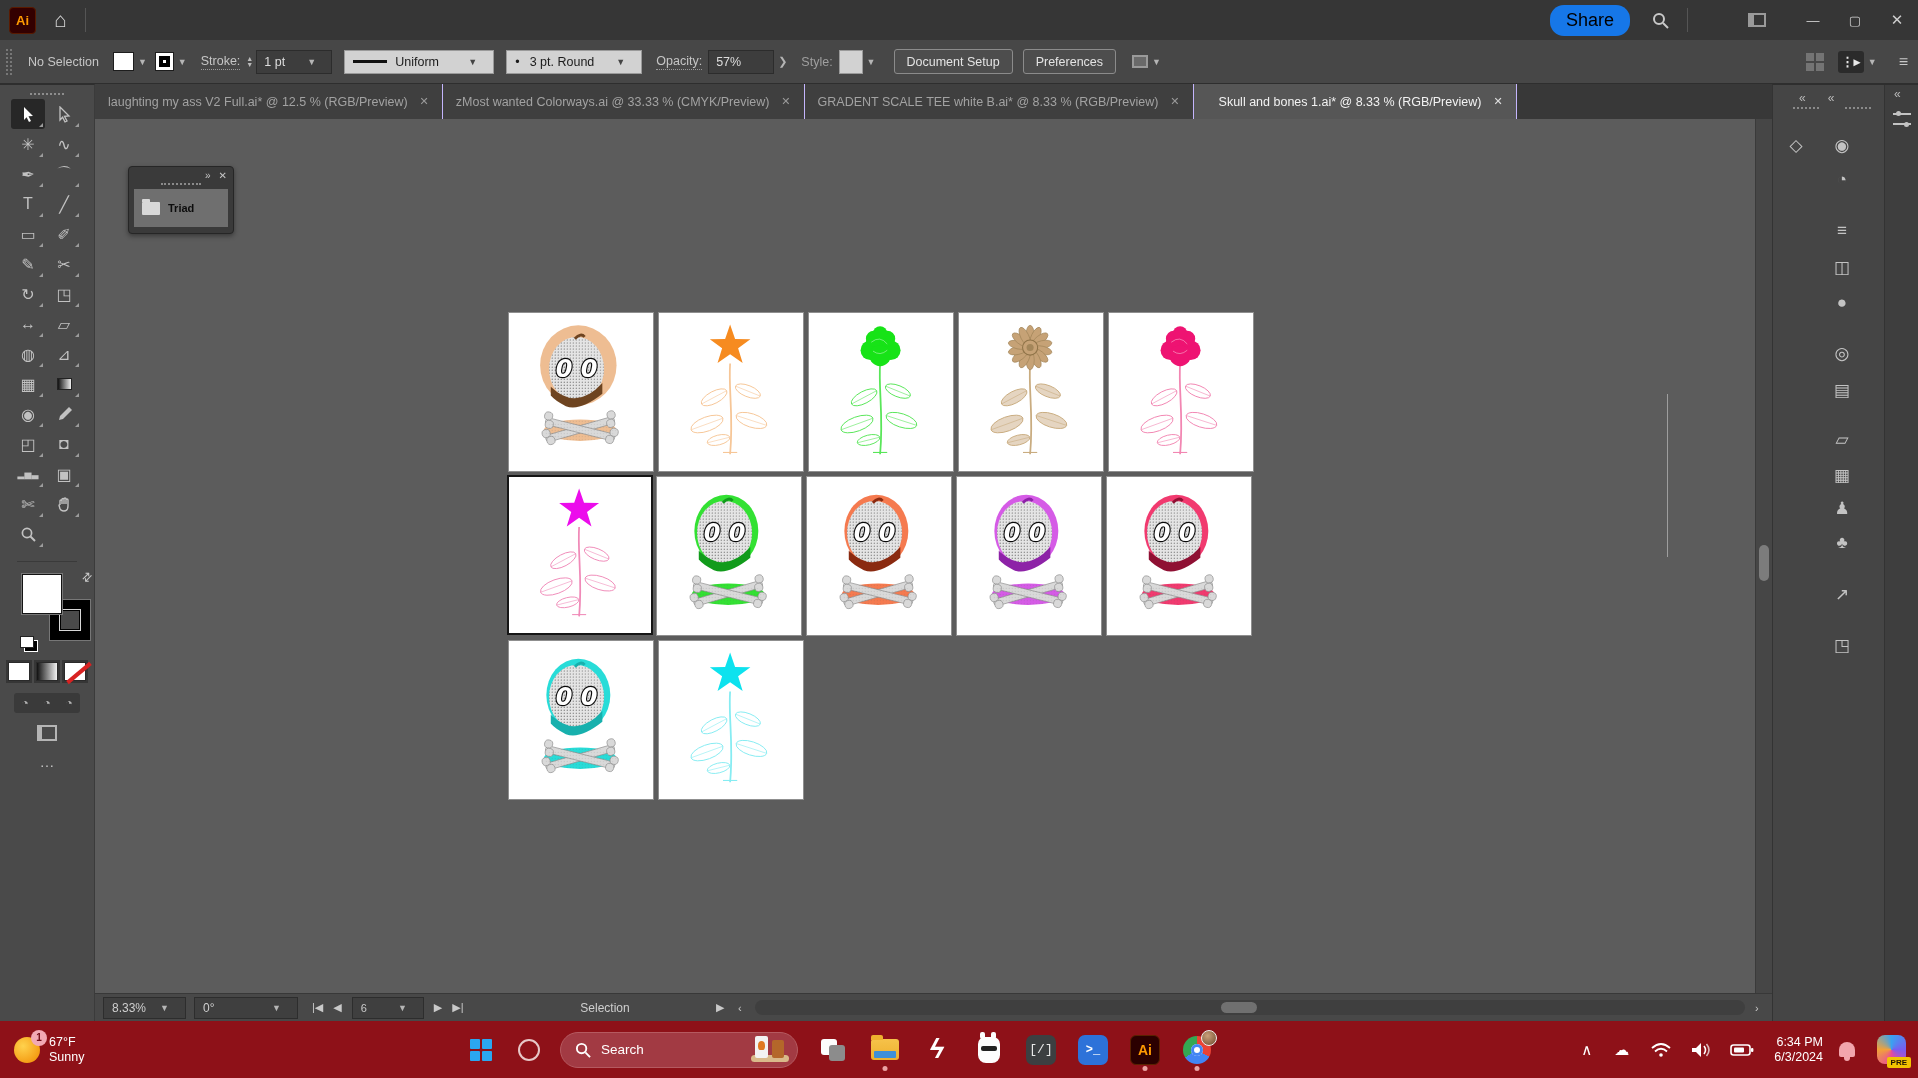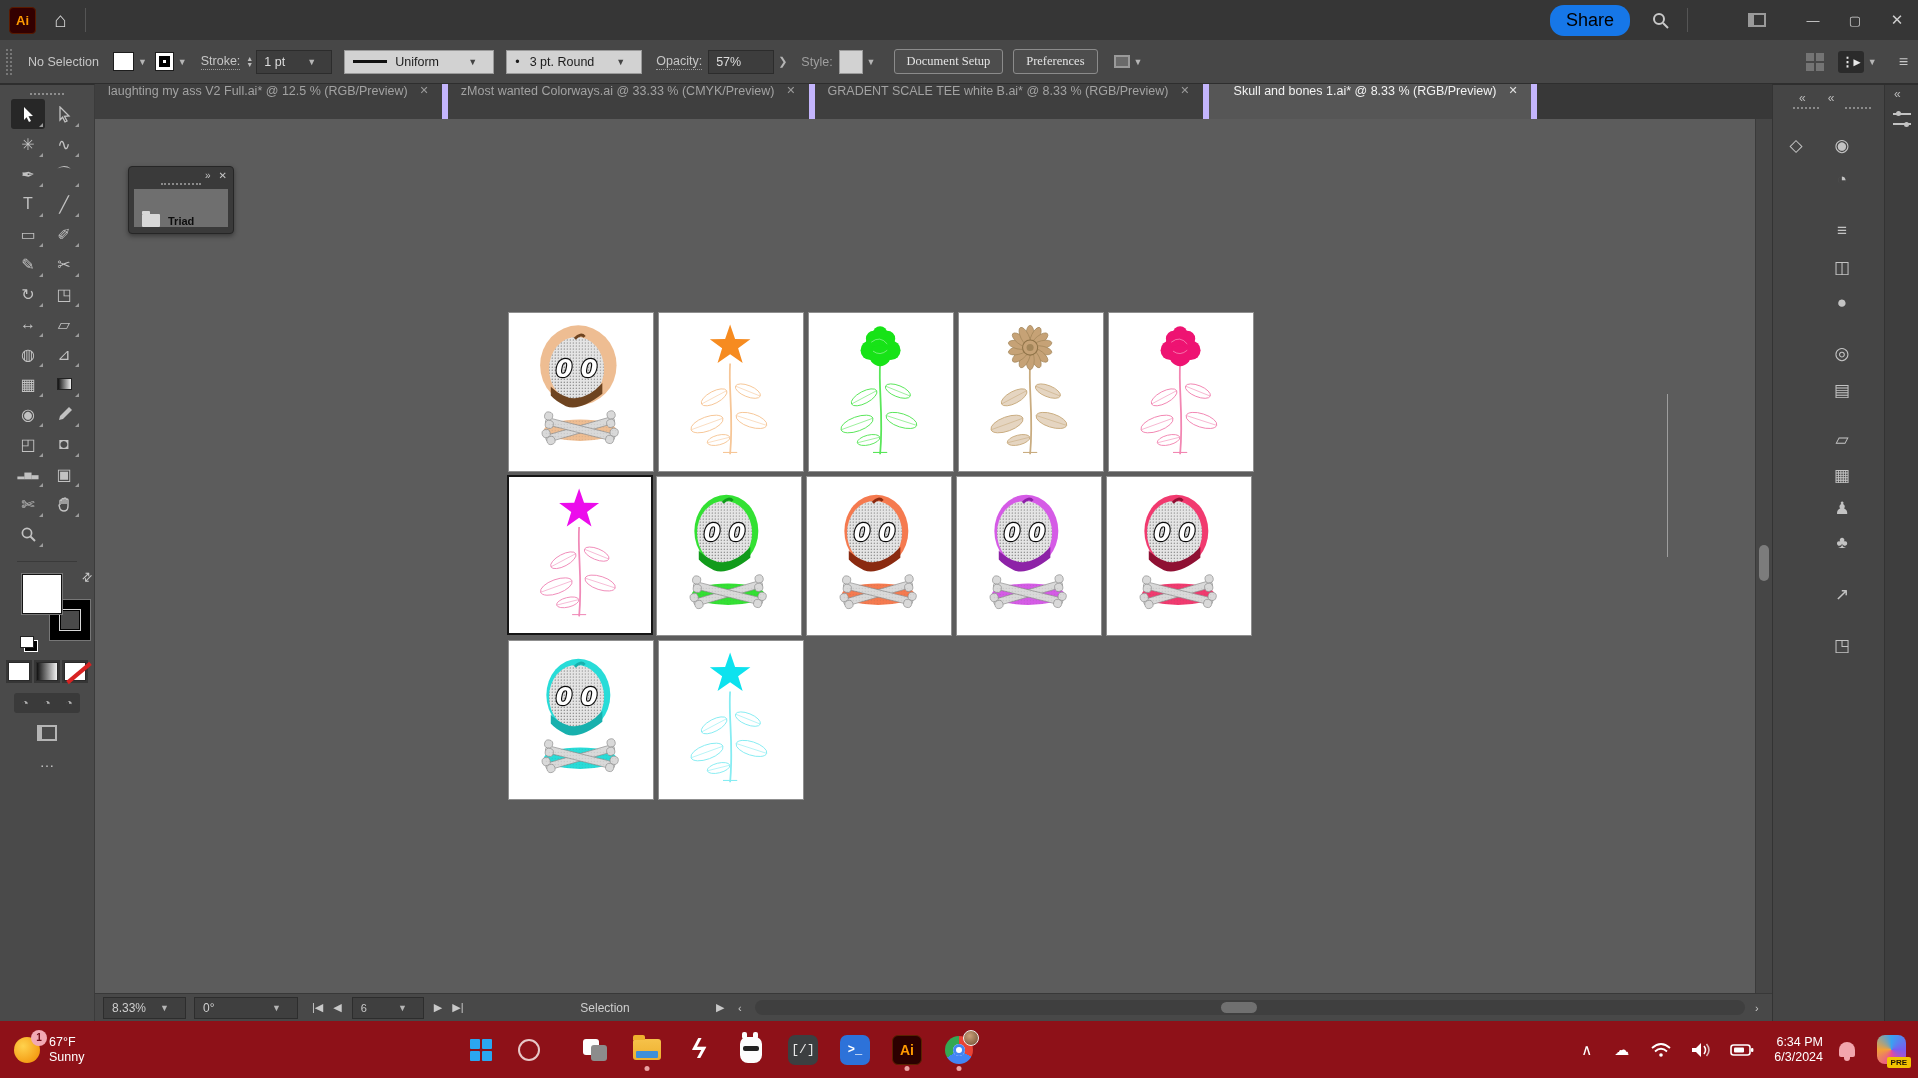--- a/index.html
+++ b/index.html
@@ -29,29 +29,29 @@
   .cb-lab { margin:0 6px; }
   .cb-lab.dot { border-bottom:1px dotted #9a9a9a; padding-bottom:1px; }
   .swatch-fill { width:21px; height:19px; background:#fff; border:1px solid #1d1d1d; }
   .swatch-stroke { width:19px; height:19px; background:#fff; border:1px solid #1d1d1d; position:relative; }
   .swatch-stroke::after { content:""; position:absolute; inset:3px; border:4px solid #000; }
   .dd { color:#b5b5b5; font-size:9px; margin:0 8px 0 4px; }
   .spin { display:flex; flex-direction:column; font-size:7px; color:#bbb; line-height:6px; margin-right:3px; }
   .field { background:#3d3d3d; border:1px solid #2c2c2c; height:24px; display:flex; align-items:center; padding:0 7px; color:#ddd; }
   .lightdd { background:#d2d2d2; border:1px solid #9a9a9a; height:24px; display:flex; align-items:center; padding:0 8px; color:#1b1b1b; }
   .strokeline { width:34px; height:3px; background:#111; margin-right:8px; }
-  .cb-btn { border:1px solid #8b8b8b; border-radius:3px; height:25px; display:flex; align-items:center; padding:0 12px; color:#e3e3e3; margin-left:10px; background:#4d4d4d;font-family:Liberation Serif, serif; }
+  .cb-btn { border:1px solid #8b8b8b; border-radius:3px; height:25px; display:flex; align-items:center; padding:0 12px; color:#e3e3e3; margin-left:10px; background:#4d4d4d; }
   .arr-ic { width:16px; height:13px; border:2px solid #9a9a9a; margin-left:16px; position:relative; background:#6a6a6a; }
   .cb-right { position:absolute; right:10px; display:flex; align-items:center; gap:14px; }
   .ws-ic { background:#2b2b2b; color:#e8e8e8; width:26px; height:22px; border-radius:3px; display:flex; align-items:center; justify-content:center; font-weight:bold; }
   .hamb { color:#c9c9c9; font-size:16px; }
 
   
   .tabbar { position:absolute; left:95px; top:84px; width:1677px; height:35px; background:#383838; display:flex; align-items:stretch; }
-  .tab { display:flex; padding:0 13px; font-size:12.5px; color:#a2a2a2; background:#3f3f3f; border-right:6px solid #c4b5fd; white-space:nowrap; }
+  .tab { display:flex; align-items:center; padding:0 13px; font-size:12.5px; color:#a2a2a2; background:#3f3f3f; border-right:1px solid #c4b5fd; white-space:nowrap; }
   .tab .x { margin-left:12px; font-size:11px; color:#9a9a9a; }
   .tab.active { background:#565656; color:#f2f2f2;padding-left:25px; }
   .tab.active .x { color:#e0e0e0; }
 
   
   .toolbar { position:absolute; left:0; top:84px; width:95px; height:937px; background:#4a4a4a; border-right:1px solid #3b3b3b; border-top:1px solid #2e2e2e; }
   .tb-grip { width:34px; margin:8px auto 4px auto; border-top:2px dotted #8d8d8d; }
   .tools { display:grid; grid-template-columns:36px 36px; justify-content:center; }
   .tool { width:34px; height:30px; display:flex; align-items:center; justify-content:center; color:#c2c2c2; font-size:16px; position:relative; border-radius:3px; }
   .tool::after { content:""; position:absolute; right:2px; bottom:2px; border-left:4px solid transparent; border-bottom:4px solid #9b9b9b; }
@@ -75,21 +75,21 @@
   
   .canvas { position:absolute; left:95px; top:119px; width:1660px; height:874px; background:#5c5c5c; overflow:hidden; }
   .abgrid { position:absolute; left:411px; top:191px; width:832px; display:flex; flex-wrap:wrap; }
   .artboard { width:146px; height:160px; background:#fff; margin:2px; border:1px solid #8f8f8f; }
   .artboard.sel { border:2px solid #161616; margin:1px; }
   .artboard svg { width:100%; height:100%; display:block; }
   .guideline { position:absolute; width:1px; background:#9e9e9e; }
   .floatpanel { position:absolute; left:33px; top:47px; width:106px; height:68px; background:#3a3a3a; border:1px solid #262626; border-radius:4px; box-shadow:0 2px 5px rgba(0,0,0,.4); }
   .fp-head { height:16px; display:flex; justify-content:flex-end; align-items:center; gap:8px; color:#c5c5c5; font-size:10px; padding:0 6px; }
   .fp-grip { width:40px; margin:0 auto; border-top:2px dotted #8a8a8a; }
-  .fp-body { margin:4px 5px; height:38px; background:#6f6f6f; display:flex; align-items:flex-end; gap:8px; padding:0 8px; }
+  .fp-body { margin:4px 5px; height:38px; background:#6f6f6f; display:flex; align-items:center; gap:8px; padding:0 8px; }
   .fp-folder { width:18px; height:13px; background:#d8d8d8; border-radius:1px; position:relative; }
   .fp-folder::before { content:""; position:absolute; top:-3px; left:0; width:8px; height:3px; background:#d8d8d8; border-radius:1px 1px 0 0; }
   .fp-title { color:#0d0d0d; font-size:11px; font-weight:bold; }
 
   
   .vscroll { position:absolute; left:1755px; top:119px; width:17px; height:874px; background:#464646; border-left:1px solid #3a3a3a; }
   .vthumb { position:absolute; left:3px; width:10px; background:#7c7c7c; border-radius:5px; }
   .rightdock { position:absolute; left:1772px; top:84px; width:146px; height:937px; background:#454545; border-left:1px solid #333; border-top:1px solid #2e2e2e; }
   .rd-head { position:absolute; top:6px; left:0; width:110px; display:flex; gap:22px; padding-left:26px; color:#b9b9b9; font-size:12px; }
   .rd-grips { position:absolute; top:22px; left:20px; display:flex; gap:26px; }
@@ -830,20 +830,33 @@
       <span class="wtext"><span>67°F</span><br><span>Sunny</span></span>
     </div>
     <div class="tb-center">
       <span class="startbtn">
           <i></i>
           <i></i>
           <i></i>
           <i></i>
         </span>
       <span class="circle-app"></span>
+      <span class="searchpill">
+        <svg width="16" height="16" viewBox="0 0 17 17">
+            <circle cx="7" cy="7" r="5" fill="none" stroke="#fff" stroke-width="2"></circle>
+            <line x1="11" y1="11" x2="16" y2="16" stroke="#fff" stroke-width="2"></line>
+          </svg>
+        <span class="stext">Search</span>
+        <span class="spimg">
+            <span class="plate"></span>
+            <span class="card"></span>
+            <span class="hand"></span>
+            <span class="bag"></span>
+          </span>
+      </span>
       <div class="apps">
         <span class="app">
             <span class="taskview"></span>
           </span>
         <span class="app">
             <span class="folder"></span>
             <span class="rdot"></span>
           </span>
         <span class="app">
             <span class="sflash">ϟ</span>

